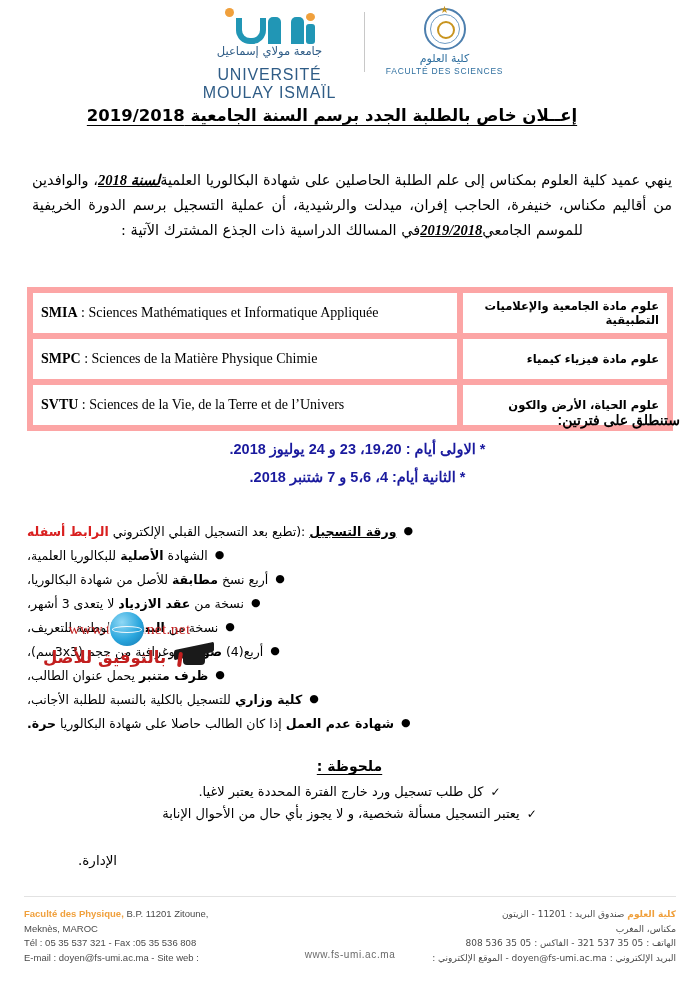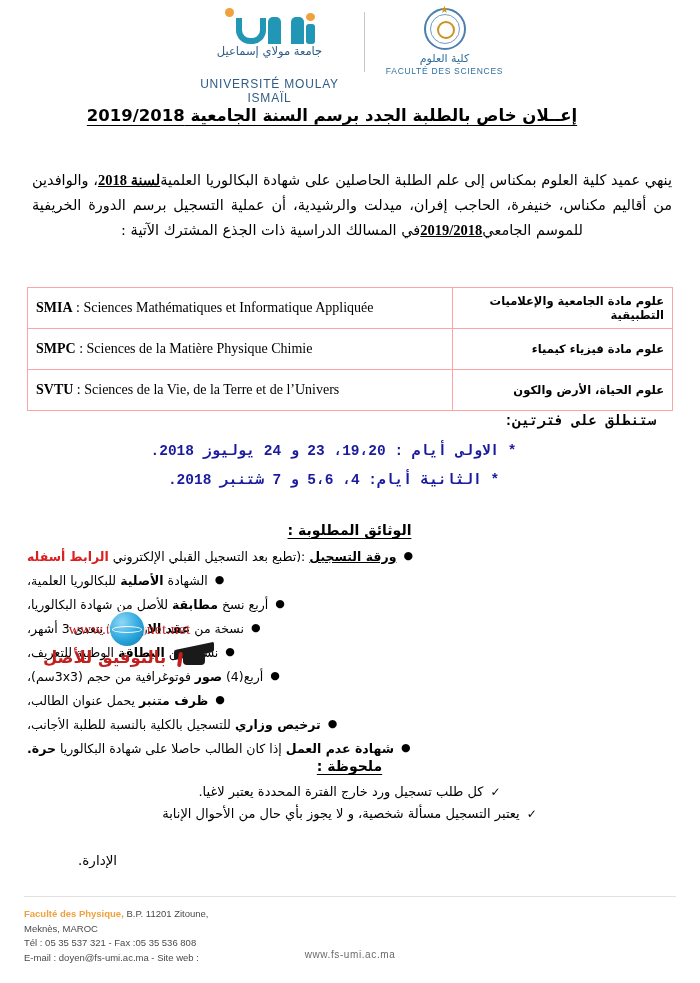--- a/index.html
+++ b/index.html
@@ -90,25 +90,25 @@
     font-family: "DejaVu Sans", sans-serif;
     font-size: 11.5px;
     color: #2f5c86;
     letter-spacing: 0.6px;
     margin-top: 0;
     text-align: center;
     direction: rtl;
   }
   .umi-fr {
     font-family: "Liberation Sans", sans-serif;
-    font-size: 12px;
+    font-size: 16px;
     color: #2f5c86;
     letter-spacing: 0.8px;
     text-align: center;
-    margin-top: 19px;
+    margin-top: 8px;
   }
   .logo-divider {
     width: 1px;
     height: 60px;
     background: #c8c8c8;
     margin: 4px 20px 0 20px;
   }
   .fs-wrap { width: 120px; }
   .fs-seal {
     width: 42px; height: 42px;
@@ -186,34 +186,35 @@
     direction: rtl;
     text-align: justify;
     text-align-last: center;
     font-family: "DejaVu Sans", sans-serif;
     font-size: 14.5px;
     line-height: 25px;
   }
   .intro .hl {
     font-family: "Liberation Serif", serif;
     font-weight: bold;
+    font-style: italic;
     text-decoration: underline;
   }
 
   
   .prog-table {
     position: absolute;
     top: 287px;
     left: 27px;
     width: 646px;
     border-collapse: collapse;
     table-layout: fixed;
   }
   .prog-table td {
-    border: 1px solid #fca5a5;
+    border: 6px solid #fca5a5;
     height: 36px;
     padding: 2px 8px;
     vertical-align: middle;
   }
   .td-fr {
     width: 408px;
     font-family: "Liberation Serif", serif;
     font-size: 14px;
     text-align: left;
     direction: ltr;
@@ -224,25 +225,25 @@
     font-size: 11.5px;
     font-weight: bold;
     direction: rtl;
     text-align: right;
   }
 
   
   .periods {
     position: absolute;
     top: 412px;
-    right: 44px;
+    right: 20px;
     width: 645px;
     direction: rtl;
     text-align: center;
-    font-family: Liberation Mono, monospace;
+    font-family: Liberation Sans, sans-serif;
   }
   .periods-head {
     font-size: 14px;
     font-weight: bold;
     text-align: right;
     margin-bottom: 13px;
   }
   .period-line {
     color: #1a1a9e;
     font-weight: bold;
@@ -523,30 +524,29 @@
     </tbody>
   </table>
 
   <div class="periods">
     <div class="periods-head">ستنطلق على فترتين:</div>
     <div class="period-line">* الاولى أيام :  19،20، 23 و 24 يوليوز 2018.</div>
     <div class="period-line">* الثانية أيام: 4، 5،6 و 7 شتنبر 2018.</div>
   </div>
 
   <div class="docs">
-    <div class="docs-head">الوثائق المطلوبة :</div>
     <ul class="docs-list">
       <li><span class="bullet">●</span><span class="txt"><span class="b u">ورقة التسجيل</span><span> :(تطبع بعد التسجيل  القبلي الإلكتروني </span><span class="red">الرابط أسفله</span></span></li>
       <li><span class="bullet">●</span><span class="txt"><span>الشهادة </span><span class="b">الأصلية</span><span> للبكالوريا العلمية،</span></span></li>
       <li><span class="bullet">●</span><span class="txt"><span>أربع نسخ </span><span class="b">مطابقة</span><span> للأصل من شهادة البكالوريا،</span></span></li>
       <li><span class="bullet">●</span><span class="txt"><span>نسخة من </span><span class="b">عقد الازدياد</span><span> لا يتعدى 3 أشهر،</span></span></li>
       <li><span class="bullet">●</span><span class="txt"><span>نسخة من </span><span class="b">البطاقة</span><span> الوطنية للتعريف،</span></span></li>
       <li><span class="bullet">●</span><span class="txt"><span>أربع(4) </span><span class="b">صور</span><span> فوتوغرافية من حجم (3x3سم)،</span></span></li>
       <li><span class="bullet">●</span><span class="txt"><span class="b">ظرف متنبر</span><span> يحمل عنوان الطالب،</span></span></li>
-      <li><span class="bullet">●</span><span class="txt"><span class="b">ترخيص وزاري</span><span> للتسجيل بالكلية بالنسبة للطلبة الأجانب،</span></span></li>
+      <li><span class="bullet">●</span><span class="txt"><span class="b">كلية وزاري</span><span> للتسجيل بالكلية بالنسبة للطلبة الأجانب،</span></span></li>
       <li><span class="bullet">●</span><span class="txt"><span class="b">شهادة عدم العمل</span><span> إذا كان الطالب حاصلا على شهادة البكالوريا </span><span class="b">حرة.</span></span></li>
     </ul>
   </div>
 
   <div class="watermark">
     <div class="wm-globe"></div>
     <div class="wm-url">www.tawjihnet.net</div>
     <div class="wm-bottom">
       <div class="wm-cap">
         <div class="board"></div>
@@ -568,16 +568,22 @@
   <div class="signature">الإدارة.</div>
 
   <div class="footer-rule"></div>
   <div class="footer">
     <div class="f-left">
       <div><span class="org">Faculté des Physique,</span><span> B.P. 11201 Zitoune,</span></div>
       <div>Meknès, MAROC</div>
       <div>Tél : 05 35 537 321 - Fax :05 35 536 808</div>
       <div>E-mail : doyen@fs-umi.ac.ma - Site web :</div>
     </div>
+    <div class="f-right">
+      <div><span class="org">كلية العلوم</span><span> صندوق البريد : 11201 - الزيتون</span></div>
+      <div>مكناس، المغرب</div>
+      <div>الهاتف : 05 35 537 321 - الفاكس : 05 35 536 808</div>
+      <div>البريد الإلكتروني : doyen@fs-umi.ac.ma - الموقع الإلكتروني :</div>
+    </div>
     <div class="f-center">www.fs-umi.ac.ma</div>
   </div>
 
 </div>
 
 </body></html>

